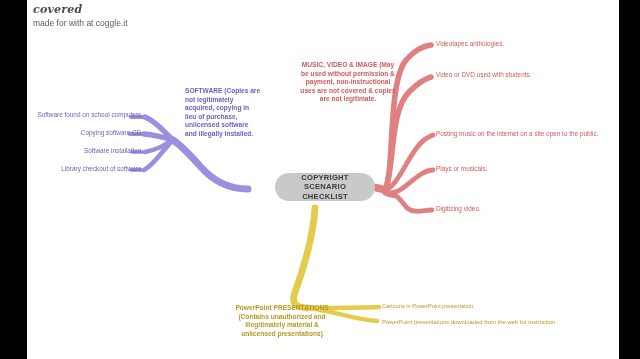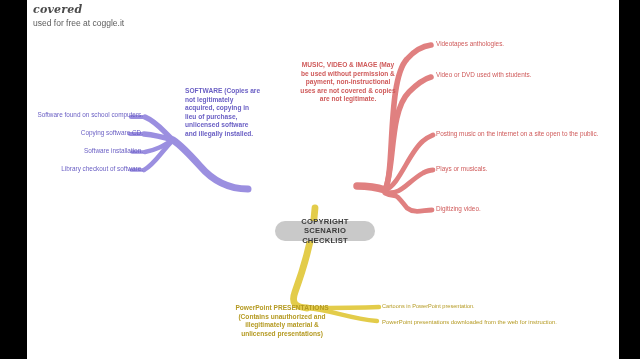--- a/index.html
+++ b/index.html
@@ -68,30 +68,29 @@
     line-height: 12px;
     margin-top: 1px;
   }
 
   
   #central-node {
     position: absolute;
     left: 248px;
     top: 173px;
     width: 100px;
-    height: 20px;
+    height: 28px;
     background: #c9c9c9;
     border-radius: 16px;
     display: flex;
     align-items: center;
     justify-content: center;
     text-align: center;
     box-sizing: border-box;
     padding: 8px 5px;
-    margin-top: 48px;
   }
   #central-node .txt {
     font-size: 7.6px;
     font-weight: 700;
     color: #3b3b3b;
     line-height: 9.5px;
     letter-spacing: .25px;
   }
 
   
@@ -189,21 +188,21 @@
 
       <g fill="none" stroke="#e3cc4a" stroke-linecap="round">
         <path d="M 288 208 C 286 240 276 270 268 292 C 264 303 268 307 280 308" stroke-width="6.8"></path>
         <path d="M 280 308 C 308 308 328 308 352 307" stroke-width="4.4"></path>
         <path d="M 280 308 C 305 310 320 318 350 321" stroke-width="4.4"></path>
       </g>
     </svg>
 
     <div id="brand">
       <div id="brand-name">covered</div>
-      <div id="brand-tag">used for free at coggle.it</div>
+      <div id="brand-tag">made for with at coggle.it</div>
     </div>
 
     <div id="central-node">
       <span class="txt">COPYRIGHT SCENARIO CHECKLIST</span>
     </div>
 
     <div class="topic" id="topic-software">SOFTWARE (Copies are not legitimately acquired, copying in lieu of purchase, unlicensed software and illegally installed.</div>
     <div class="topic" id="topic-music">MUSIC, VIDEO &amp; IMAGE (May be used without permission &amp; payment, non-instructional uses are not covered &amp; copies are not legitimate.</div>
     <div class="topic" id="topic-powerpoint">PowerPoint PRESENTATIONS (Contains unauthorized and illegitimately material &amp; unlicensed presentations)</div>
 

